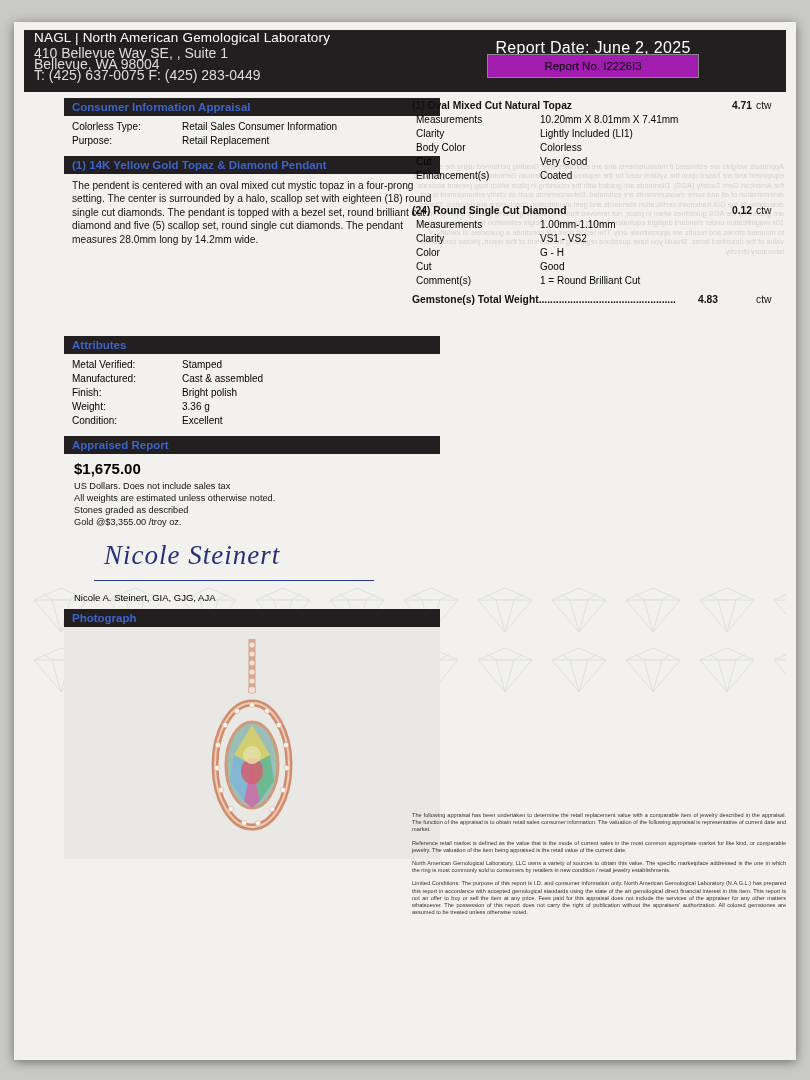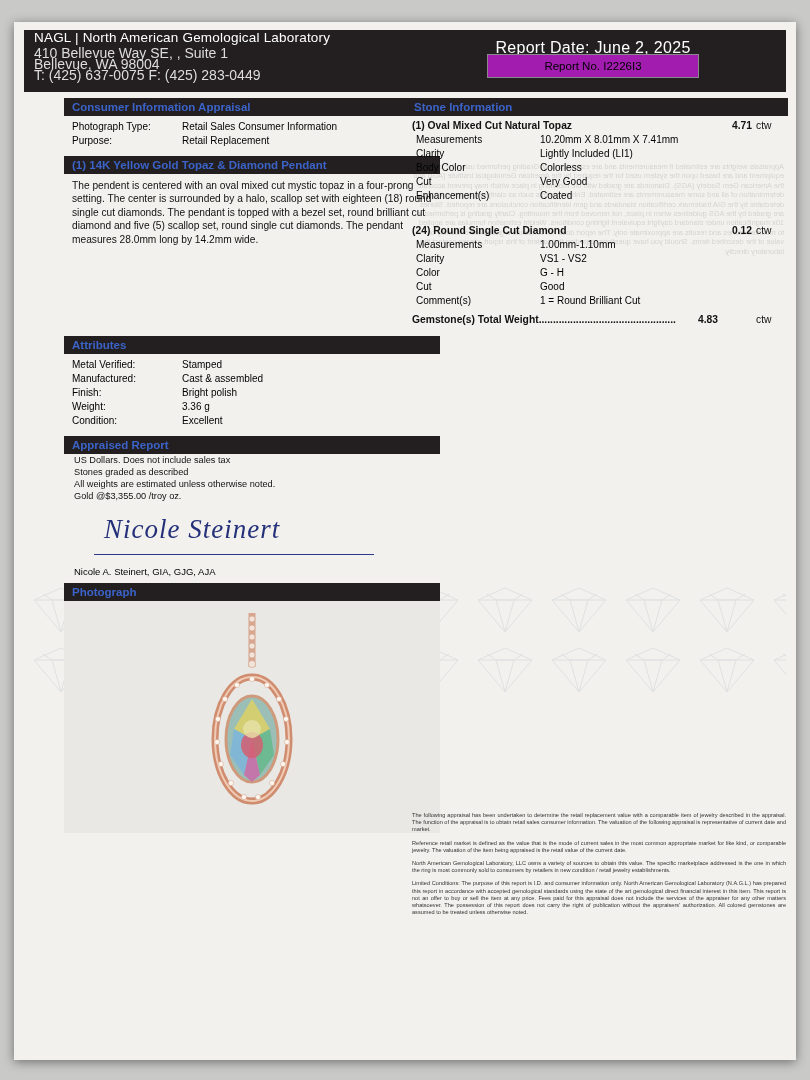--- a/index.html
+++ b/index.html
@@ -142,21 +142,21 @@
     </defs>
     <rect width="762" height="120" fill="url(#dia)"></rect>
   </svg>
 
   <div class="colL">
 
     <div class="bar blue">Consumer Information Appraisal</div>
 
     <div style="height:4px"></div>
     <div class="kv">
-      <div class="k">Photograph Type:</div>
+      <div class="k">Colorless Type:</div>
       <div class="v">Retail Sales Consumer Information</div>
     </div>
     <div class="kv">
       <div class="k">Purpose:</div>
       <div class="v">Retail Replacement</div>
     </div>
     <div style="height:8px"></div>
 
     <div class="bar blue">(1)   14K Yellow Gold Topaz &amp; Diamond Pendant</div>
     <div class="desc">The pendent is centered with an oval mixed cut mystic topaz in a four-prong setting. The center is surrounded by a halo, scallop set with eighteen (18) round single cut diamonds. The pendant is topped with a bezel set, round brilliant cut diamond and five (5) scallop set, round single cut diamonds. The pendant measures 28.0mm long by 14.2mm wide.</div>
@@ -181,23 +181,24 @@
       <div class="k">Weight:</div>
       <div class="v">3.36 g</div>
     </div>
     <div class="kv">
       <div class="k">Condition:</div>
       <div class="v">Excellent</div>
     </div>
 
     <div style="height:8px"></div>
     <div class="bar blue">Appraised Report</div>
+    <div class="price">$1,675.00</div>
     <div class="note">US Dollars. Does not include sales tax</div>
+    <div class="note">All weights are estimated unless otherwise noted.</div>
     <div class="note">Stones graded as described</div>
-    <div class="note">All weights are estimated unless otherwise noted.</div>
     <div class="note">Gold @$3,355.00 /troy oz.</div>
 
     <div class="sig">
       <div class="sigtext">Nicole Steinert</div>
       <div class="sigline"></div>
     </div>
     <div class="signame">Nicole A. Steinert, GIA, GJG, AJA</div>
 
     <div style="height:6px"></div>
     <div class="bar blue">Photograph</div>
@@ -248,21 +249,20 @@
           <circle cx="18" cy="110" r="2.6"></circle>
             <circle cx="25" cy="90" r="2.6"></circle>
           <circle cx="37" cy="76" r="2.6"></circle>
         </g>
       </svg>
     </div>
   </div>
 
   <div class="colR">
 
-    <div class="bar blue">Stone Information</div>
 
     <div class="shead">
       <div class="t">(1) Oval Mixed Cut Natural Topaz</div>
       <div class="w">4.71</div>
       <div class="u">ctw</div>
     </div>
     <div class="srow">
       <div class="k">Measurements</div>
       <div class="v">10.20mm X 8.01mm X 7.41mm</div>
     </div>

